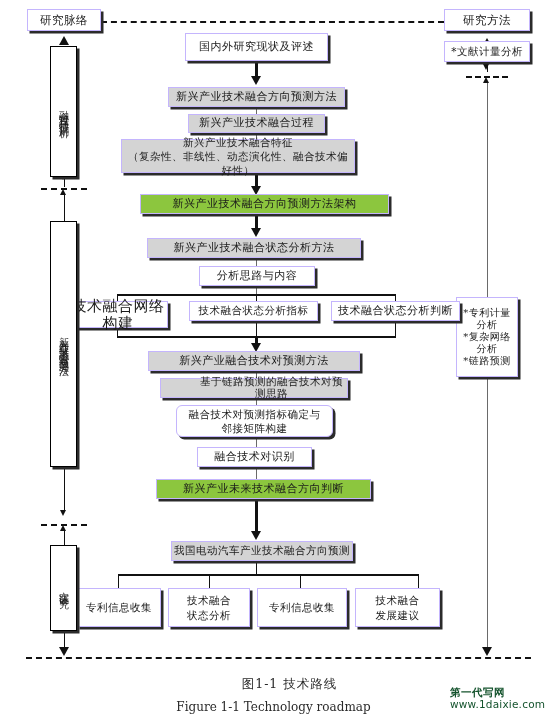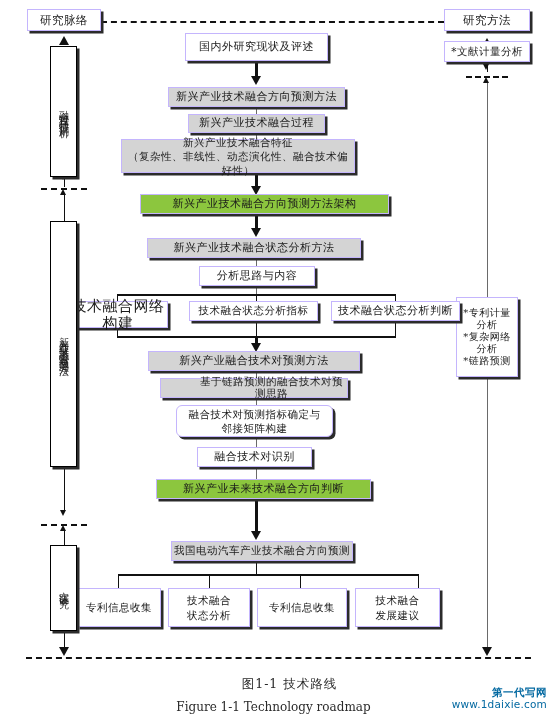--- a/index.html
+++ b/index.html
@@ -109,22 +109,22 @@
   .cap{
     position:absolute;
     text-align:center;
     color:#2a2a2a;
     white-space:nowrap;
   }
   #cap-cn{font-size:12.5px;letter-spacing:1px;}
   #cap-en{font-size:12px;font-family:"DejaVu Serif","Liberation Serif",serif;}
   #watermark{
     position:absolute;
-    text-align:right;
-    color:#0369a1;
+    text-align:left;
+    color:#14532d;
     font-family:"DejaVu Sans","Liberation Sans",sans-serif;
     line-height:1.15;
   }
   #wm-cn{font-size:10.5px;font-weight:bold;letter-spacing:0.5px;}
   #wm-url{font-size:10.5px;letter-spacing:0.2px;}
 </style>
 </head>
 <body>
 
 <div id="page">

